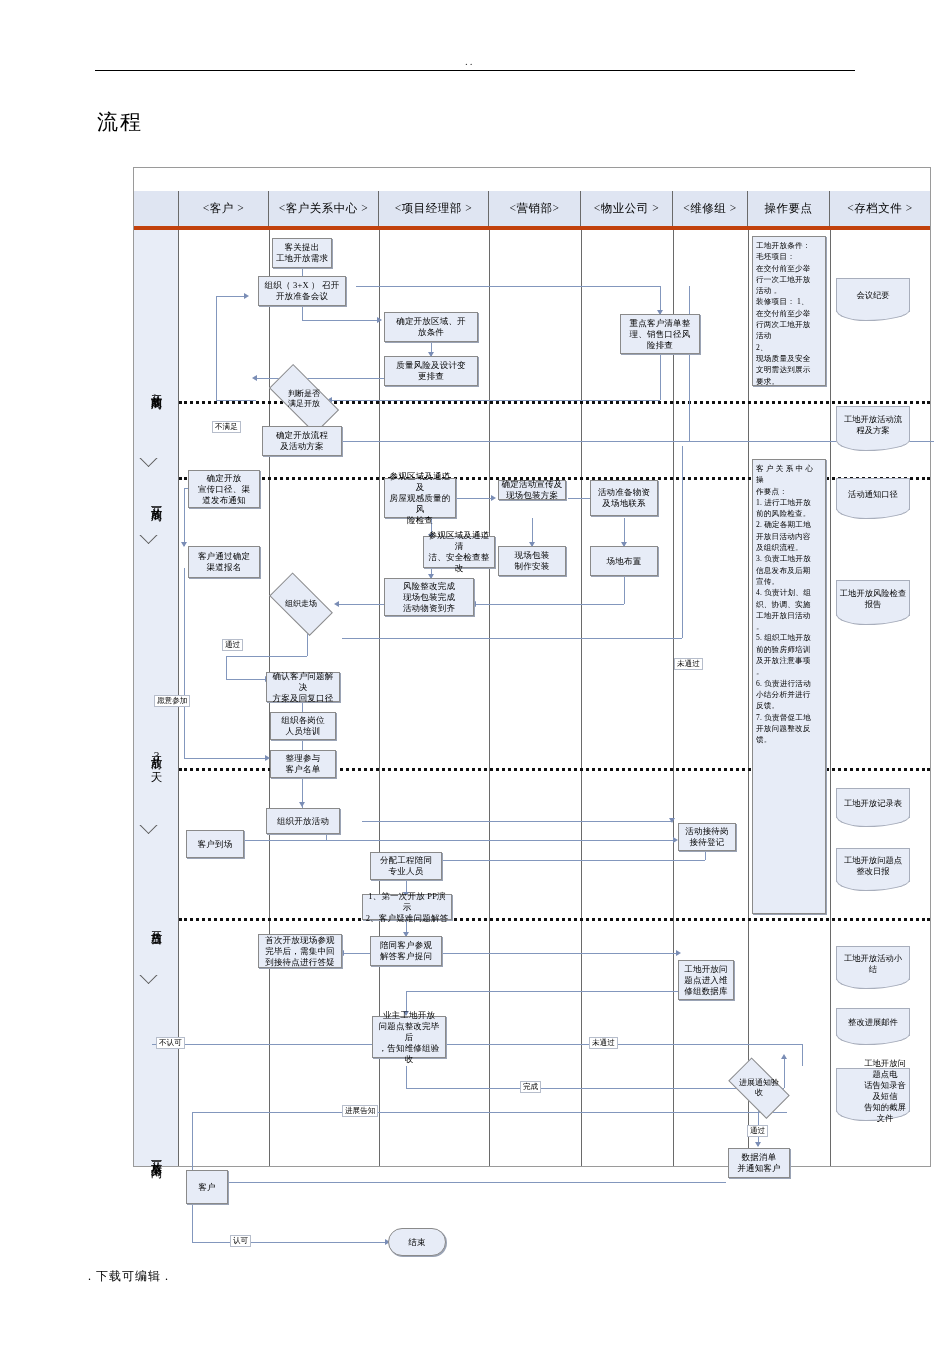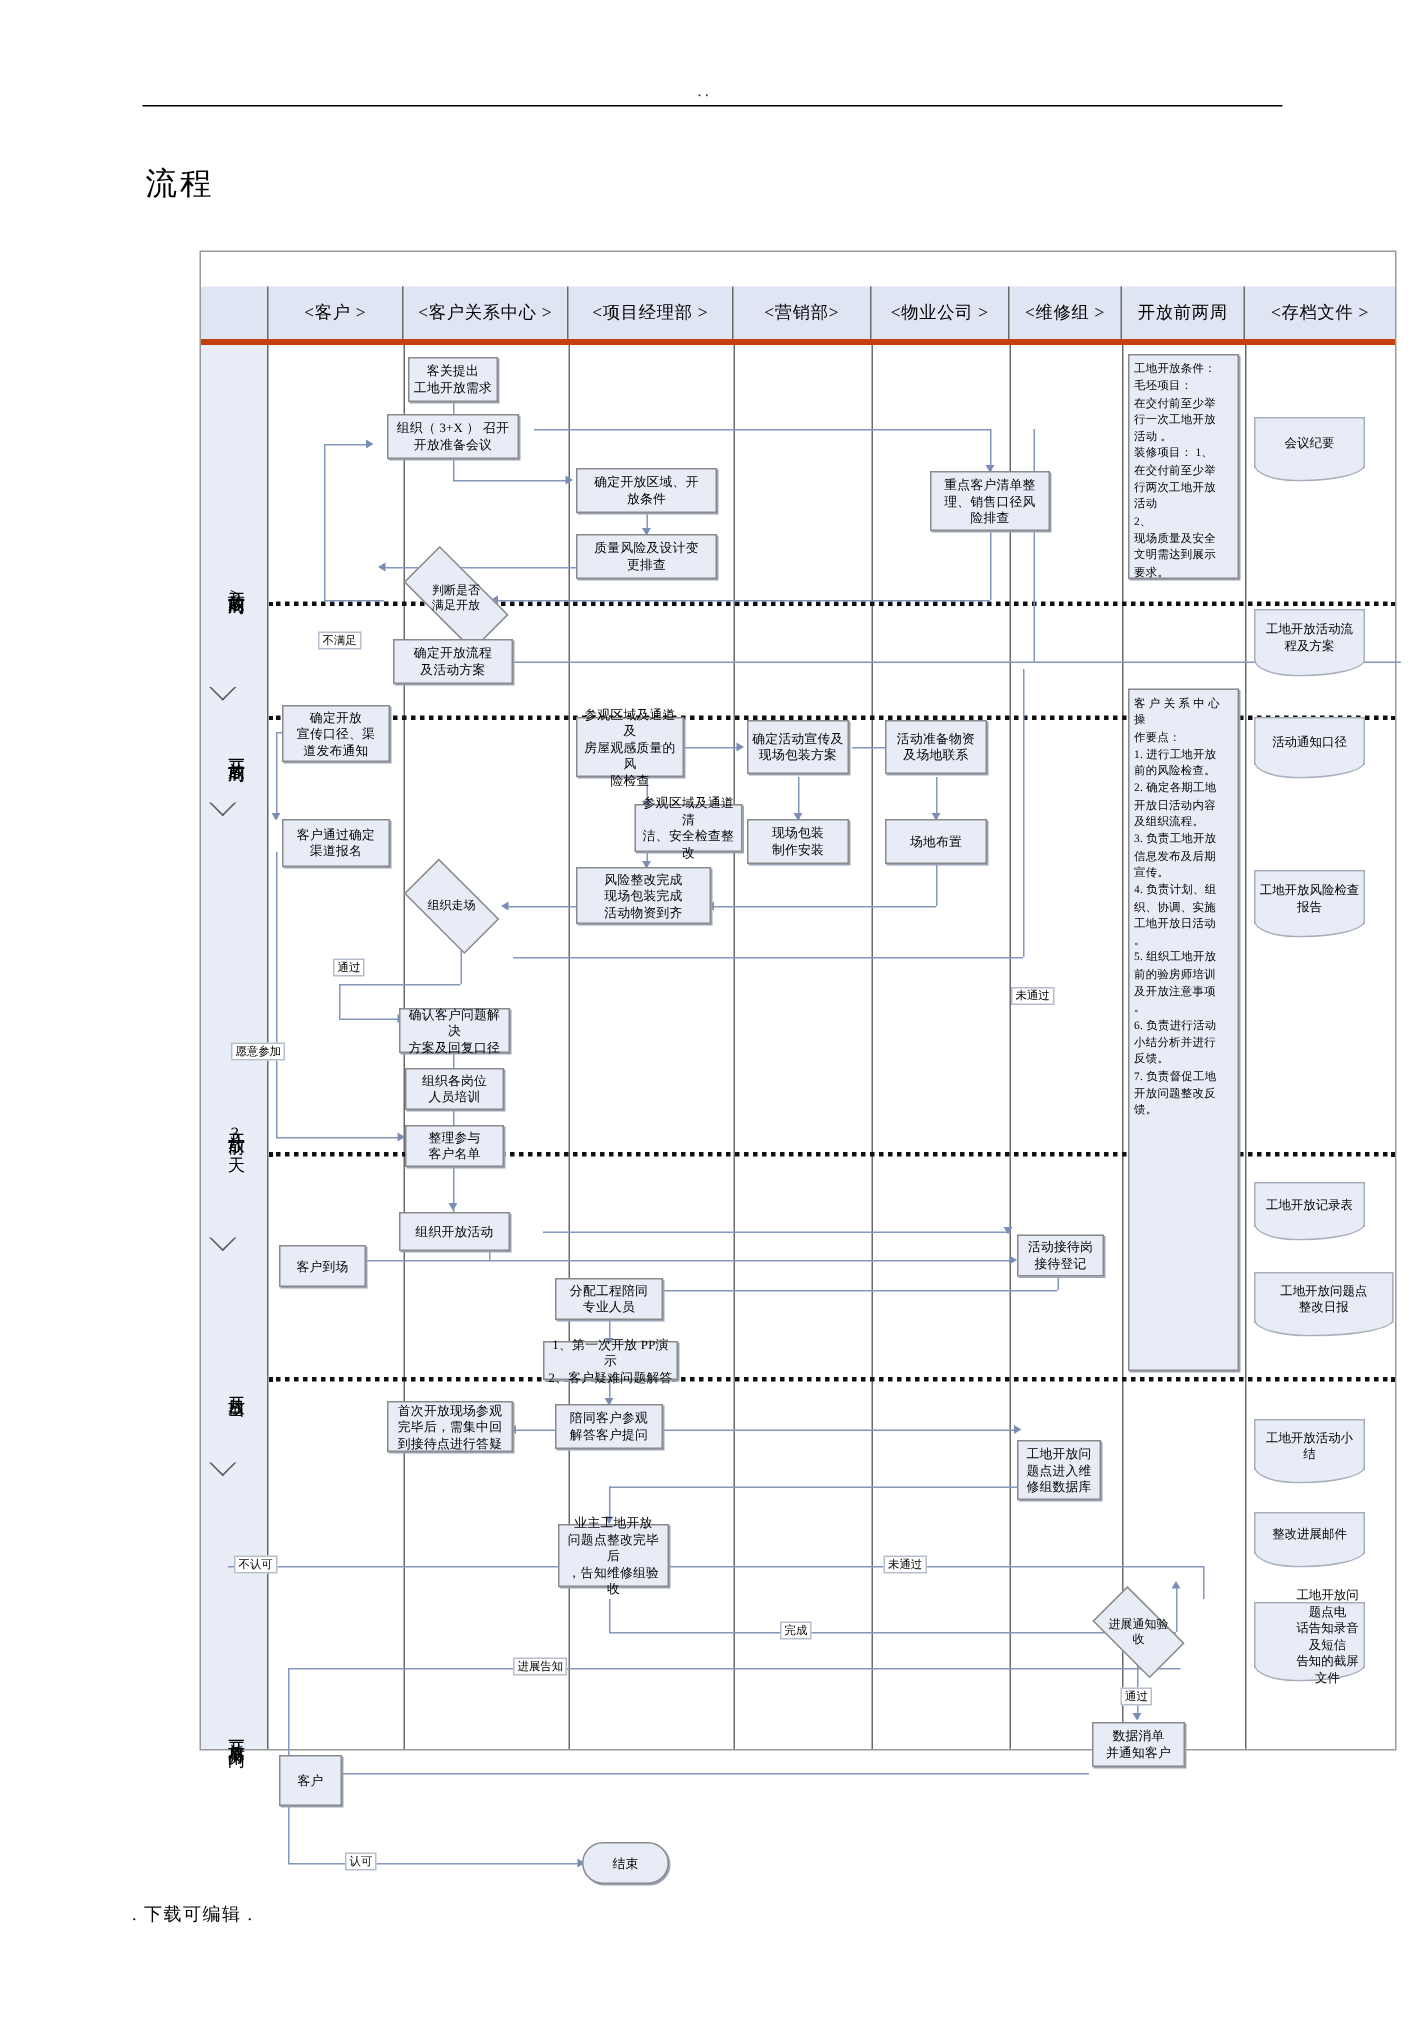--- a/index.html
+++ b/index.html
@@ -75,21 +75,21 @@
 
 
   <div class="dgm-head">
     <div class="hcell first" style="left:0;width:45px;"></div>
     <div class="hcell" style="left:45px;width:90px;">&lt;客户 &gt;</div>
     <div class="hcell" style="left:135px;width:110px;">&lt;客户关系中心  &gt;</div>
     <div class="hcell" style="left:245px;width:110px;">&lt;项目经理部  &gt;</div>
     <div class="hcell" style="left:355px;width:92px;">&lt;营销部&gt;</div>
     <div class="hcell" style="left:447px;width:92px;">&lt;物业公司 &gt;</div>
     <div class="hcell" style="left:539px;width:75px;">&lt;维修组 &gt;</div>
-    <div class="hcell" style="left:614px;width:82px;">开放前两周</div>
+    <div class="hcell" style="left:614px;width:82px;">操作要点</div>
     <div class="hcell last" style="left:696px;width:100px;">&lt;存档文件 &gt;</div>
   </div>
 
   <div class="lane-sep" style="left:135px;"></div>
   <div class="lane-sep" style="left:245px;"></div>
   <div class="lane-sep" style="left:355px;"></div>
   <div class="lane-sep" style="left:447px;"></div>
   <div class="lane-sep" style="left:539px;"></div>
   <div class="lane-sep" style="left:614px;"></div>
   <div class="lane-sep" style="left:696px;"></div>
@@ -262,21 +262,21 @@
   <div class="node" style="left:250px;top:188px;width:94px;height:30px;">质量风险及设计变<br>更排查</div>
   <div class="node" style="left:486px;top:146px;width:80px;height:40px;">重点客户清单整<br>理、销售口径风<br>险排查</div>
   <div class="diamond" style="left:125px;top:208px;width:90px;height:46px;">
       <i></i>
       <span>判断是否<br>满足开放</span>
     </div>
   <div class="node" style="left:128px;top:258px;width:80px;height:30px;">确定开放流程<br>及活动方案</div>
 
   <div class="node" style="left:54px;top:302px;width:72px;height:38px;">确定开放<br>宣传口径、渠<br>道发布通知</div>
   <div class="node" style="left:250px;top:310px;width:72px;height:40px;">参观区域及通道及<br>房屋观感质量的风<br>险检查</div>
-  <div class="node" style="left:364px;top:312px;width:68px;height:36px;">确定活动宣传及<br>现场包装方案</div>
+  <div class="node" style="left:364px;top:312px;width:68px;height:20px;">确定活动宣传及<br>现场包装方案</div>
   <div class="node" style="left:456px;top:312px;width:68px;height:36px;">活动准备物资<br>及场地联系</div>
 
   <div class="node" style="left:54px;top:378px;width:72px;height:32px;">客户通过确定<br>渠道报名</div>
   <div class="node" style="left:250px;top:368px;width:72px;height:32px;margin-left:39px;">参观区域及通道清<br>洁、安全检查整改</div>
   <div class="node" style="left:364px;top:378px;width:68px;height:30px;">现场包装<br>制作安装</div>
   <div class="node" style="left:456px;top:378px;width:68px;height:30px;">场地布置</div>
   <div class="diamond" style="left:128px;top:414px;width:78px;height:44px;">
       <i></i>
       <span>组织走场</span>
     </div>
@@ -326,21 +326,21 @@
     </div>
   <div class="doc" style="left:702px;top:310px;width:74px;height:32px;">
       <span>活动通知口径</span>
     </div>
   <div class="doc" style="left:702px;top:412px;width:74px;height:36px;">
       <span>工地开放风险检查<br>报告</span>
     </div>
   <div class="doc" style="left:702px;top:620px;width:74px;height:30px;">
       <span>工地开放记录表</span>
     </div>
-  <div class="doc" style="left:702px;top:680px;width:93px;height:34px;">
+  <div class="doc" style="left:702px;top:680px;width:74px;height:34px;">
       <span>工地开放问题点<br>整改日报</span>
     </div>
   <div class="doc" style="left:702px;top:778px;width:74px;height:34px;">
       <span>工地开放活动小<br>结</span>
     </div>
   <div class="doc" style="left:702px;top:840px;width:74px;height:28px;">
       <span>整改进展邮件</span>
     </div>
   <div class="doc" style="left:702px;top:900px;width:74px;height:44px;padding-left:24px;">
       <span>工地开放问题点电<br>话告知录音及短信<br>告知的截屏文件</span>

